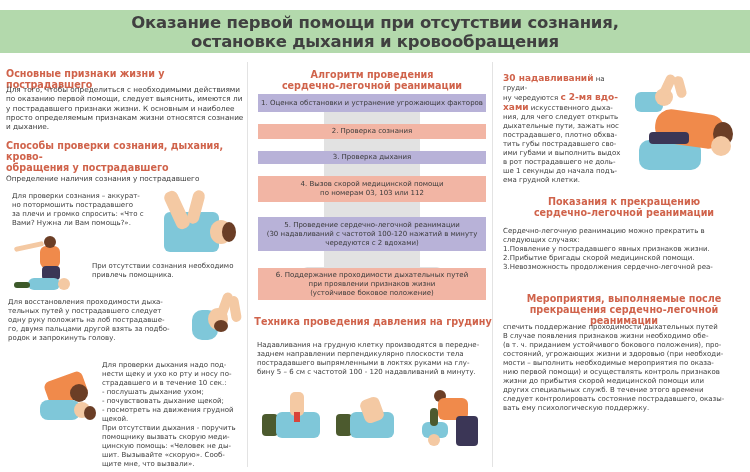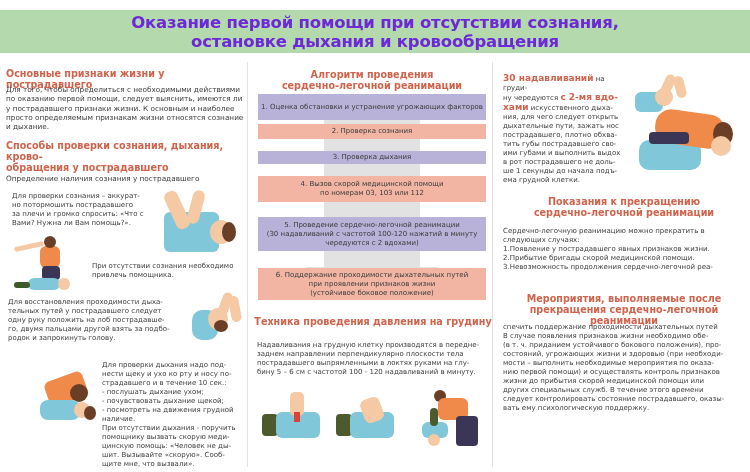--- a/index.html
+++ b/index.html
@@ -2,21 +2,21 @@
 <html><head>
 <meta charset="utf-8">
 <style>
   * { box-sizing: border-box; margin: 0; padding: 0; }
   html, body { width: 750px; height: 472px; background: #ffffff; overflow: hidden; }
   body { font-family: "DejaVu Sans", sans-serif; color: #3a3a3a; position: relative; }
 
   .banner {
     position: absolute; left: 0; top: 10px; width: 750px; height: 43px;
     background: #b3d9ac; text-align: center;
-    color: #6d28d9; font-weight: bold; font-size: 16.5px; line-height: 19px;
+    color: #404040; font-weight: bold; font-size: 16.5px; line-height: 19px;
     padding-top: 3px; letter-spacing: -0.2px;
   }
   .vline { position: absolute; top: 62px; width: 1px; height: 405px; background: #e3e3e3; }
 
   .h-orange { color: #d0634b; font-weight: bold; font-size: 9.6px; line-height: 11px; }
   .h-center { text-align: center; }
   .txt { font-size: 7.3px; line-height: 9.3px; color: #3c3c3c; }
   .txt-sm { font-size: 7px; line-height: 9px; color: #3c3c3c; }
 
   .abs { position: absolute; }
@@ -117,38 +117,38 @@
   <div class="fig hair" style="left:44px; top:34px; width:12px; height:14px;"></div>
 </div>
 
 <div class="abs txt-sm" style="left:102px; top:361px; width:145px;">
   <div>Для проверки дыхания надо под-</div>
   <div>нести щеку и ухо ко рту и носу по-</div>
   <div>страдавшего и в течение 10 сек.:</div>
   <div>- послушать дыхание ухом;</div>
   <div>- почувствовать дыхание щекой;</div>
   <div>- посмотреть на движения грудной</div>
-  <div>наличие.</div>
+  <div>щекой.</div>
   <div>При отсутствии дыхания - поручить</div>
   <div>помощнику вызвать скорую меди-</div>
   <div>цинскую помощь: «Человек не ды-</div>
   <div>шит. Вызывайте «скорую». Сооб-</div>
   <div>щите мне, что вызвали».</div>
 </div>
 
 <div class="abs h-orange h-center" style="left:252px; top:69px; width:240px;">
   <div>Алгоритм проведения</div>
   <div>сердечно-легочной реанимации</div>
 </div>
 
 <div class="flow">
   <div class="flow-spine"></div>
   <div class="flow-arrow"></div>
 
-  <div class="step purple" style="top:2px; height:26px;">
+  <div class="step purple" style="top:2px; height:18px;">
     <div>1. Оценка обстановки и устранение угрожающих факторов</div>
   </div>
   <div class="step salmon" style="top:32px; height:15px;">
     <div>2. Проверка сознания</div>
   </div>
   <div class="step purple" style="top:59px; height:13px;">
     <div>3. Проверка дыхания</div>
   </div>
   <div class="step salmon" style="top:84px; height:26px;">
     <div>4. Вызов скорой медицинской помощи</div>

